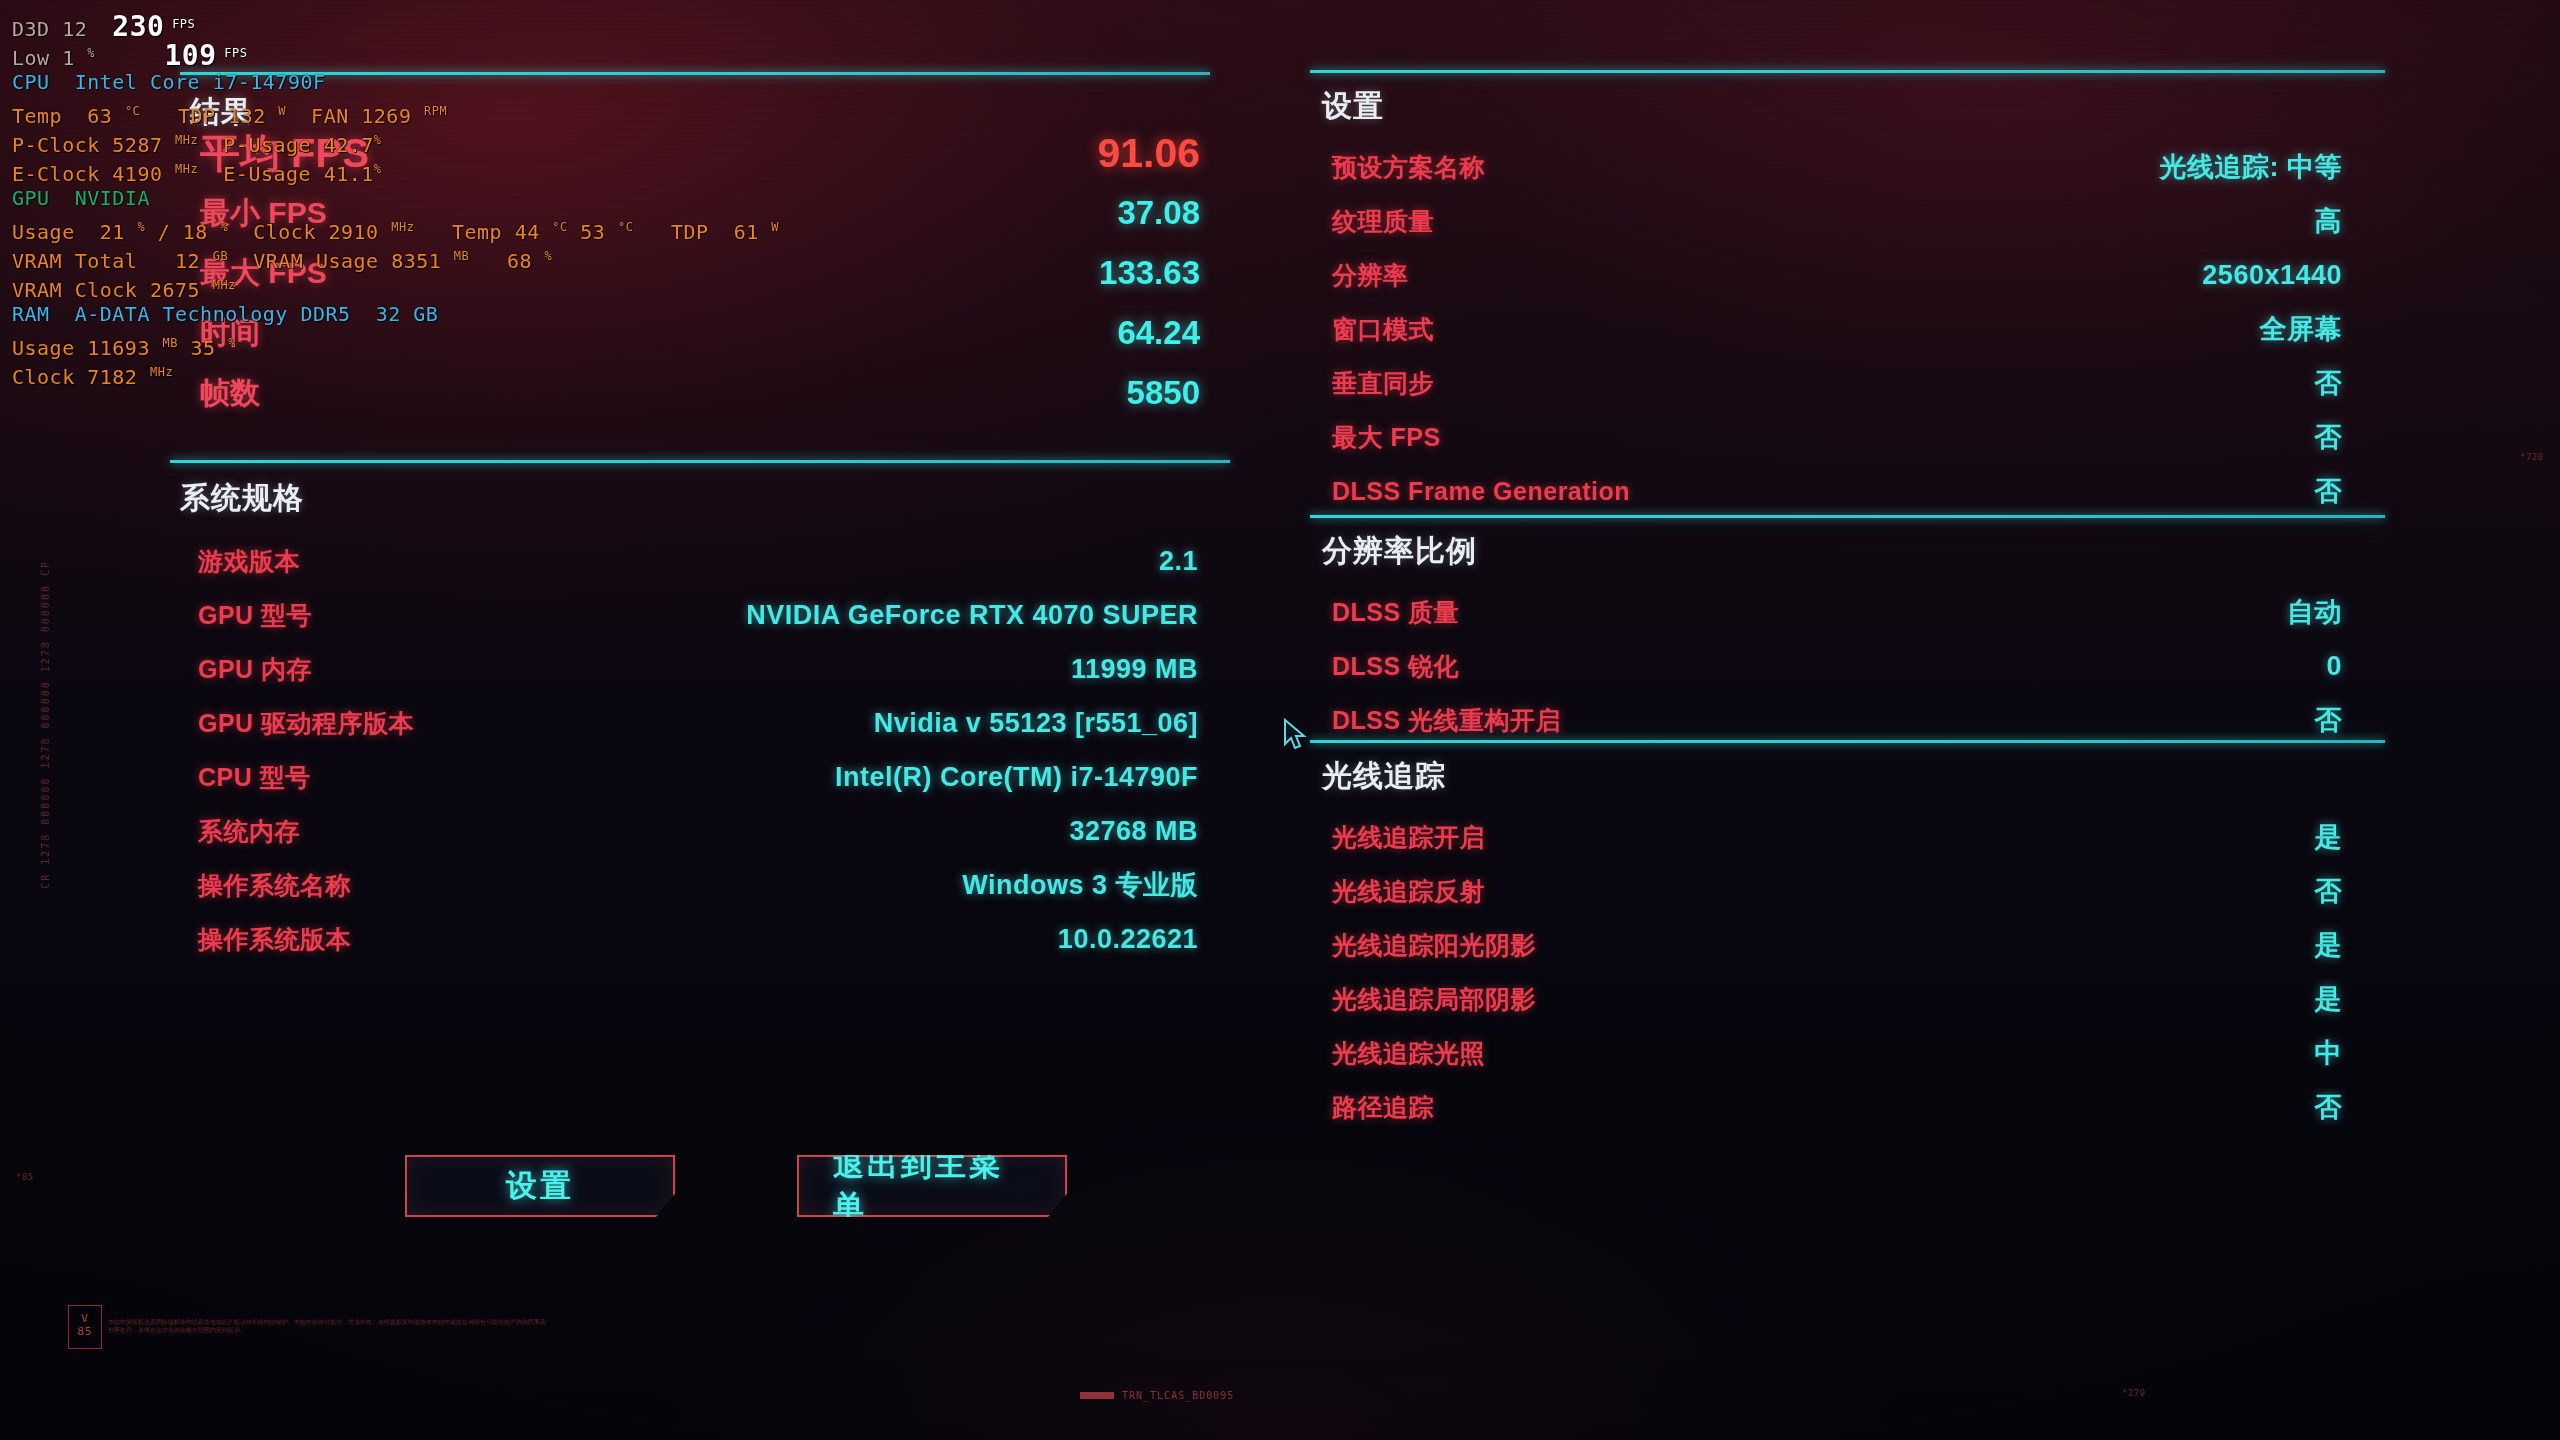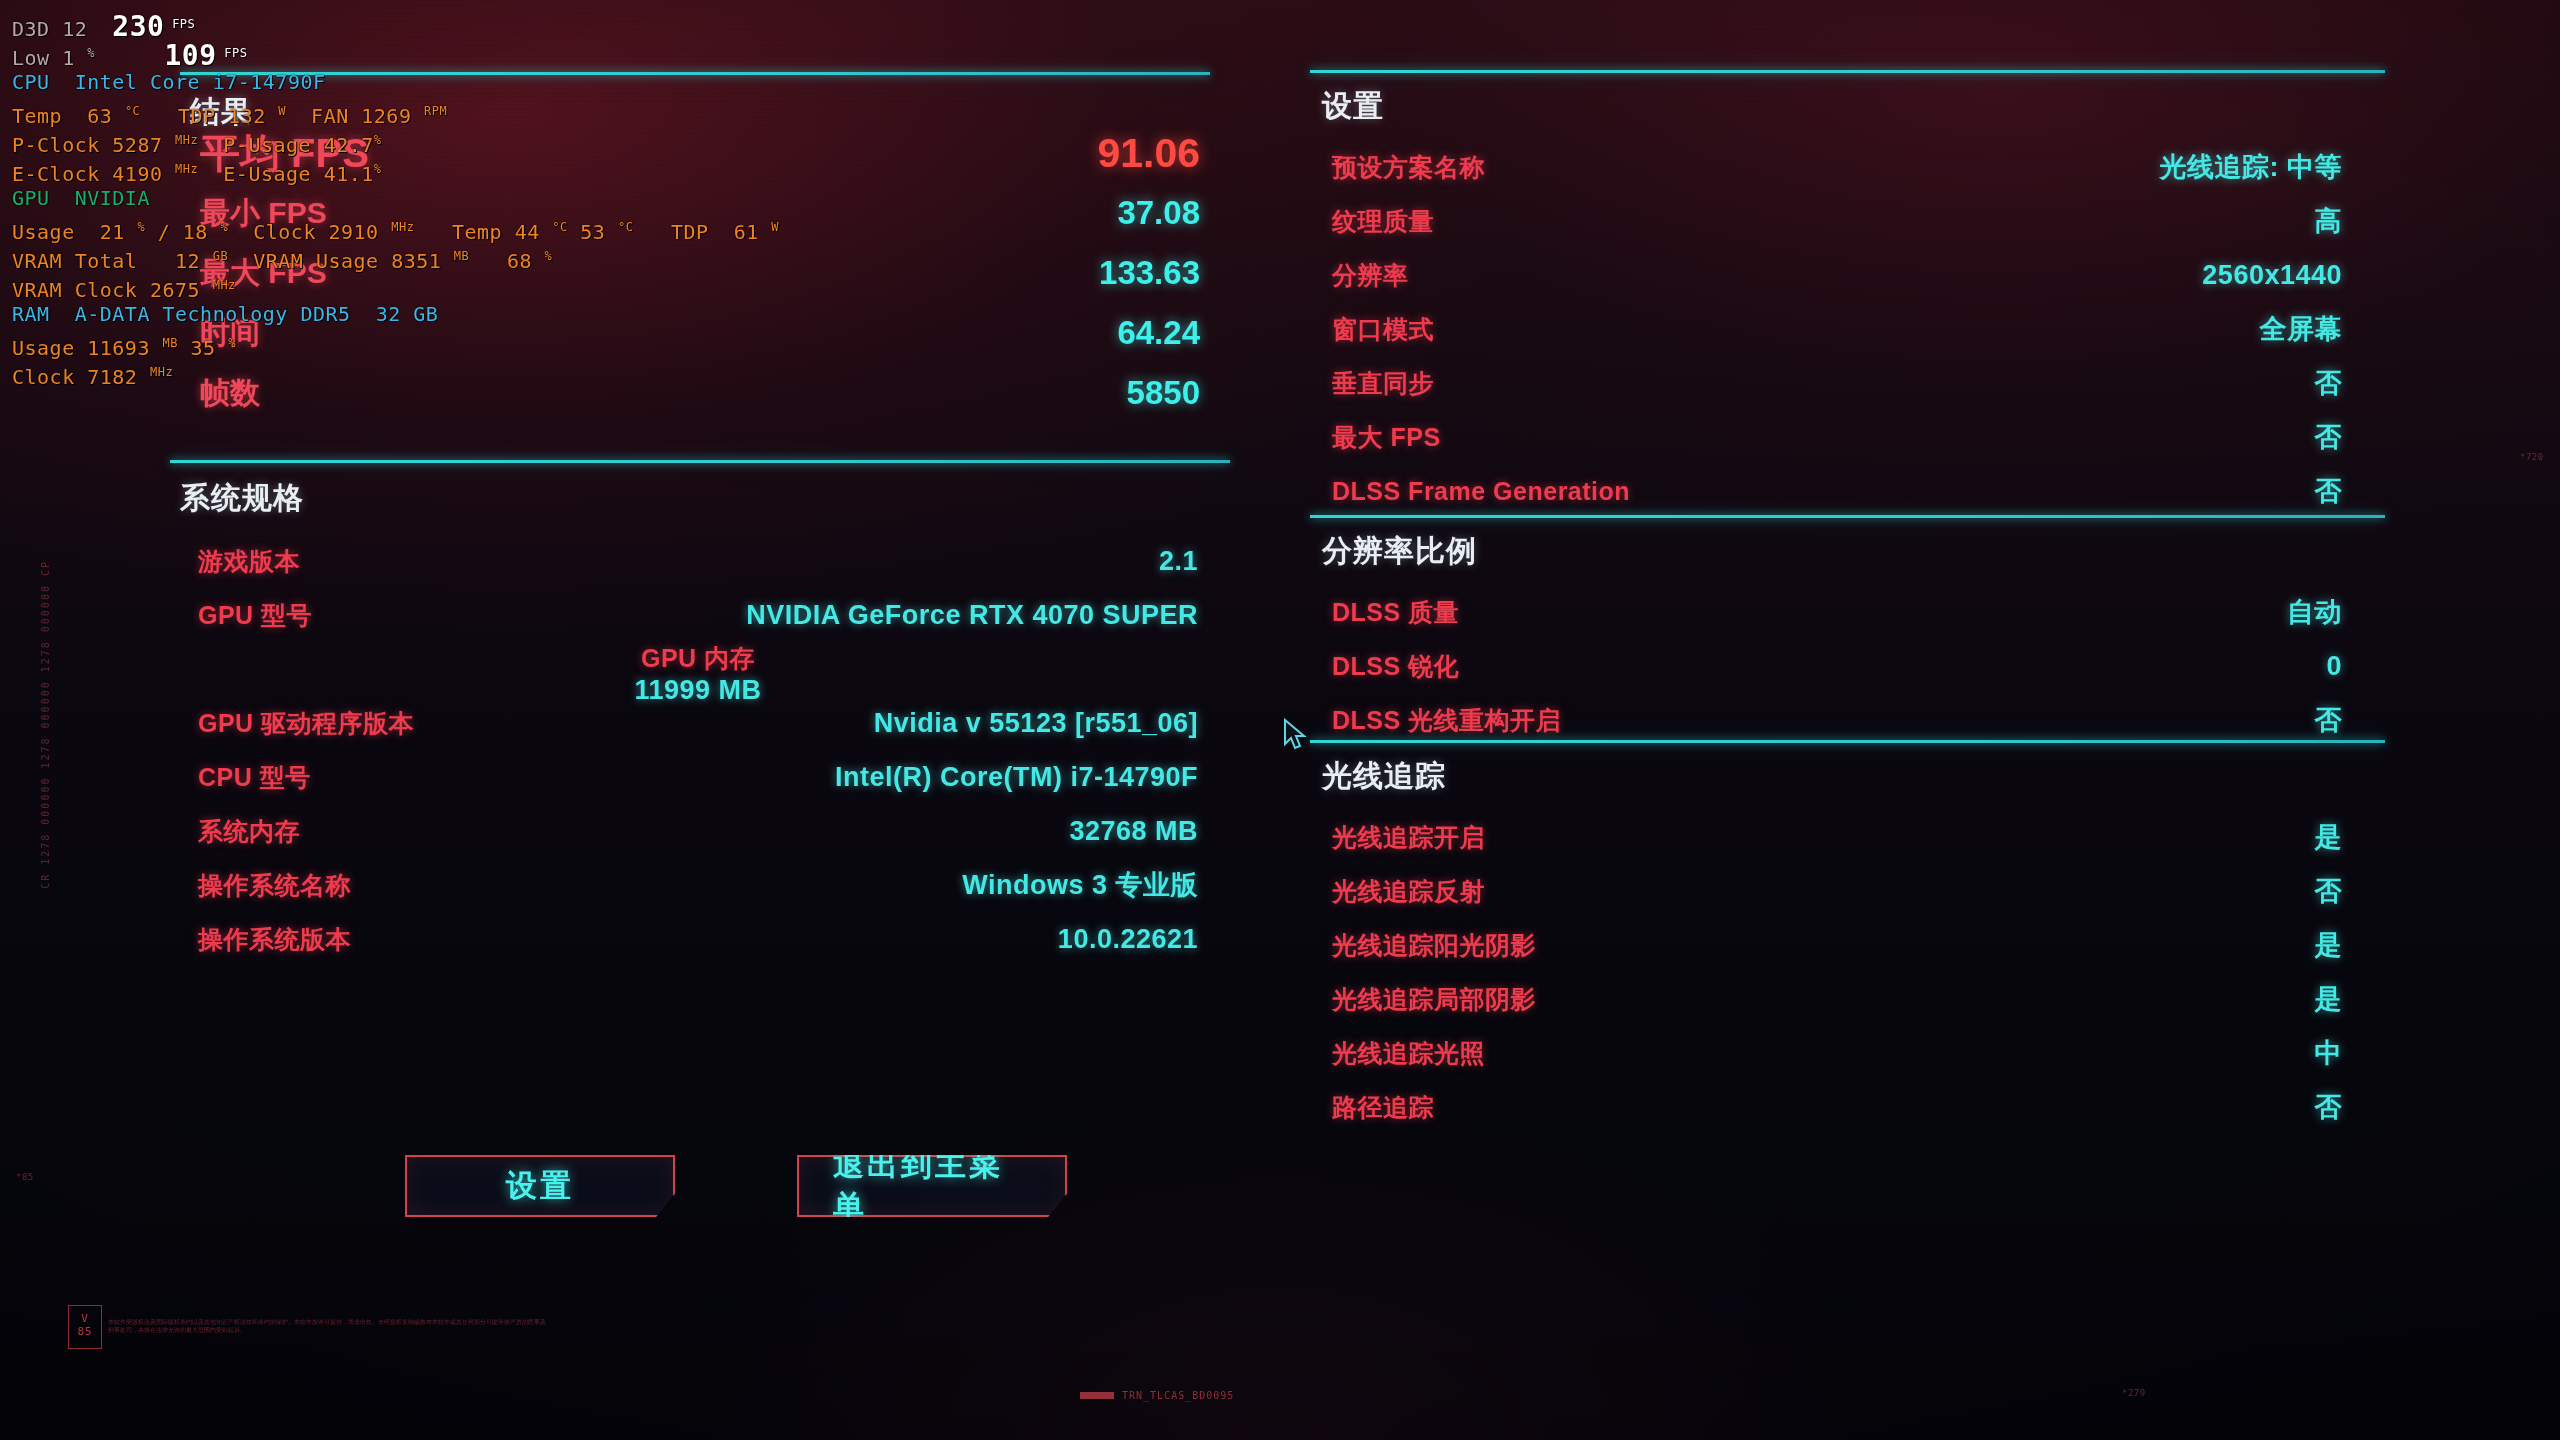--- a/index.html
+++ b/index.html
@@ -196,21 +196,21 @@
     <div class="sec-title" id="sp-head">系统规格</div>
     <div id="specs-rows">
         <div class="row sp-row" style="top: 74px;">
           <span class="k">游戏版本</span>
           <span class="v">2.1</span>
         </div>
         <div class="row sp-row" style="top: 128px;">
           <span class="k">GPU 型号</span>
           <span class="v">NVIDIA GeForce RTX 4070 SUPER</span>
         </div>
-        <div class="row sp-row" style="top: 182px; flex-direction: column;">
+        <div class="row sp-row" style="top: 182px;">
           <span class="k">GPU 内存</span>
           <span class="v">11999 MB</span>
         </div>
         <div class="row sp-row" style="top: 236px;">
           <span class="k">GPU 驱动程序版本</span>
           <span class="v">Nvidia v 55123 [r551_06]</span>
         </div>
         <div class="row sp-row" style="top: 290px;">
           <span class="k">CPU 型号</span>
           <span class="v">Intel(R) Core(TM) i7-14790F</span>

